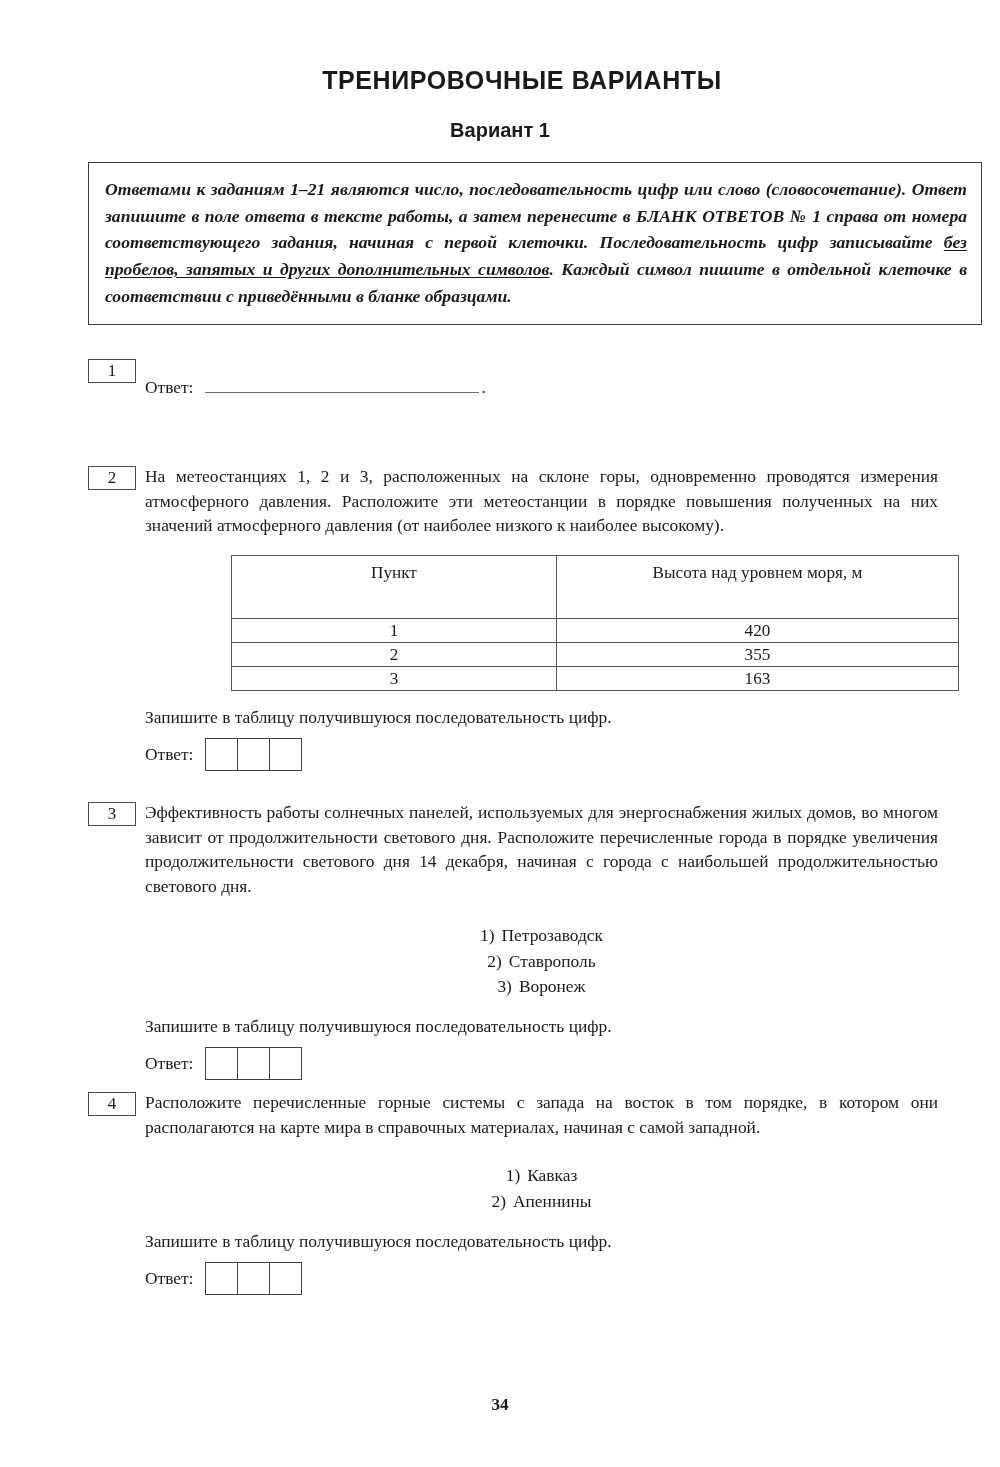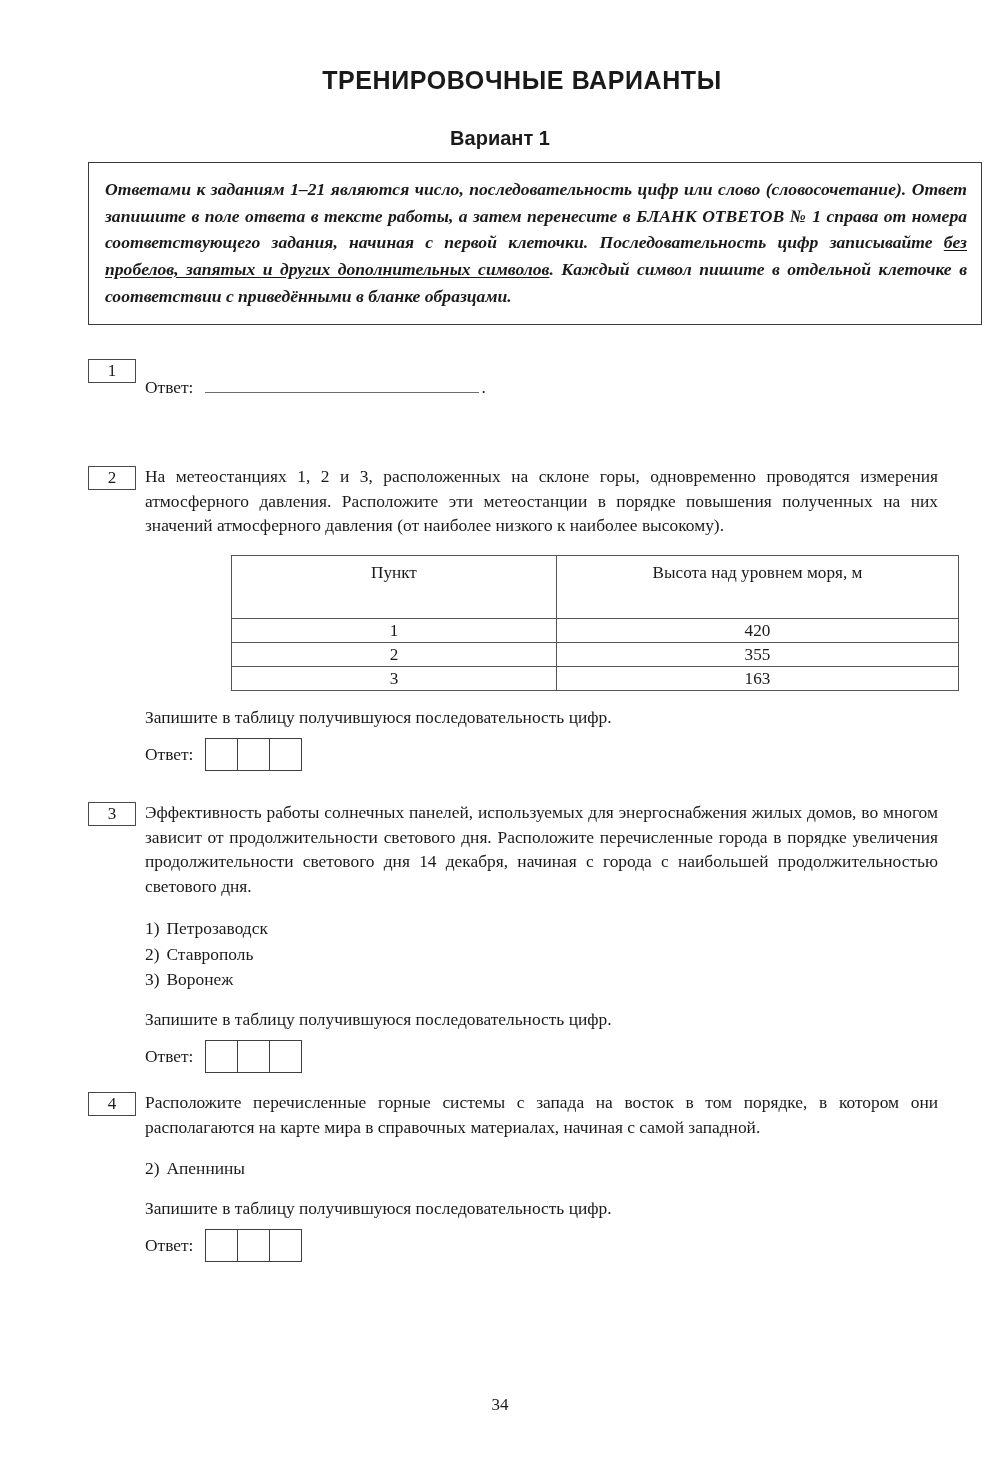--- a/index.html
+++ b/index.html
@@ -37,21 +37,20 @@
   }
   .variant-title {
     position: absolute;
     left: 0;
     right: 0;
     top: 119px;
     text-align: center;
     font-size: 20px;
     font-weight: bold;
     font-family: "Liberation Sans", "DejaVu Sans", sans-serif;
-    margin-top: 8px;
   }
 
   
   .instruction-box {
     position: absolute;
     left: 88px;
     top: 162px;
     width: 894px;
     box-sizing: border-box;
     border: 1.6px solid #3b3b3b;
@@ -167,37 +166,39 @@
     width: 33px;
     height: 33px;
     border: 1.3px solid #3f3f3f;
     box-sizing: border-box;
     margin-left: -1.3px;
   }
   .cell:first-child { margin-left: 0; }
 
   
   .option-list {
-    margin-top: 17px;
+    margin-top: 24px;
     font-size: 17.4px;
     line-height: 1.48;
+    text-align: center;
   }
   .option-item {
     white-space: nowrap;
   }
   .option-marker { margin-right: 7px; }
 
   
   .page-number {
     position: absolute;
     left: 0;
     right: 0;
     top: 1395px;
     text-align: center;
     font-size: 17px;
+    font-weight: bold;
   }
 </style>
 </head>
 <body>
 
 <div class="page">
 
   <div class="doc-title">ТРЕНИРОВОЧНЫЕ ВАРИАНТЫ</div>
   <div class="variant-title">Вариант 1</div>
 
@@ -282,20 +283,21 @@
       </div>
     </div>
   </div>
 
   <div class="task" style="top: 1090px;">
     <div class="task-num">4</div>
     <div class="task-body">
       <div class="task-text">Расположите перечисленные горные системы с запада на восток в том порядке, в котором они располагаются на карте мира в справочных материалах, начиная с самой западной.</div>
 
       <div class="option-list">
+        <div class="option-item"><span class="option-marker">1)</span><span>Кавказ</span></div>
         <div class="option-item"><span class="option-marker">2)</span><span>Апеннины</span></div>
       </div>
 
       <div class="write-prompt">Запишите в таблицу получившуюся последовательность цифр.</div>
 
       <div class="answer-cells-row">
         <span class="answer-label">Ответ:</span>
         <span class="cells">
           <span class="cell"></span>
           <span class="cell"></span>

